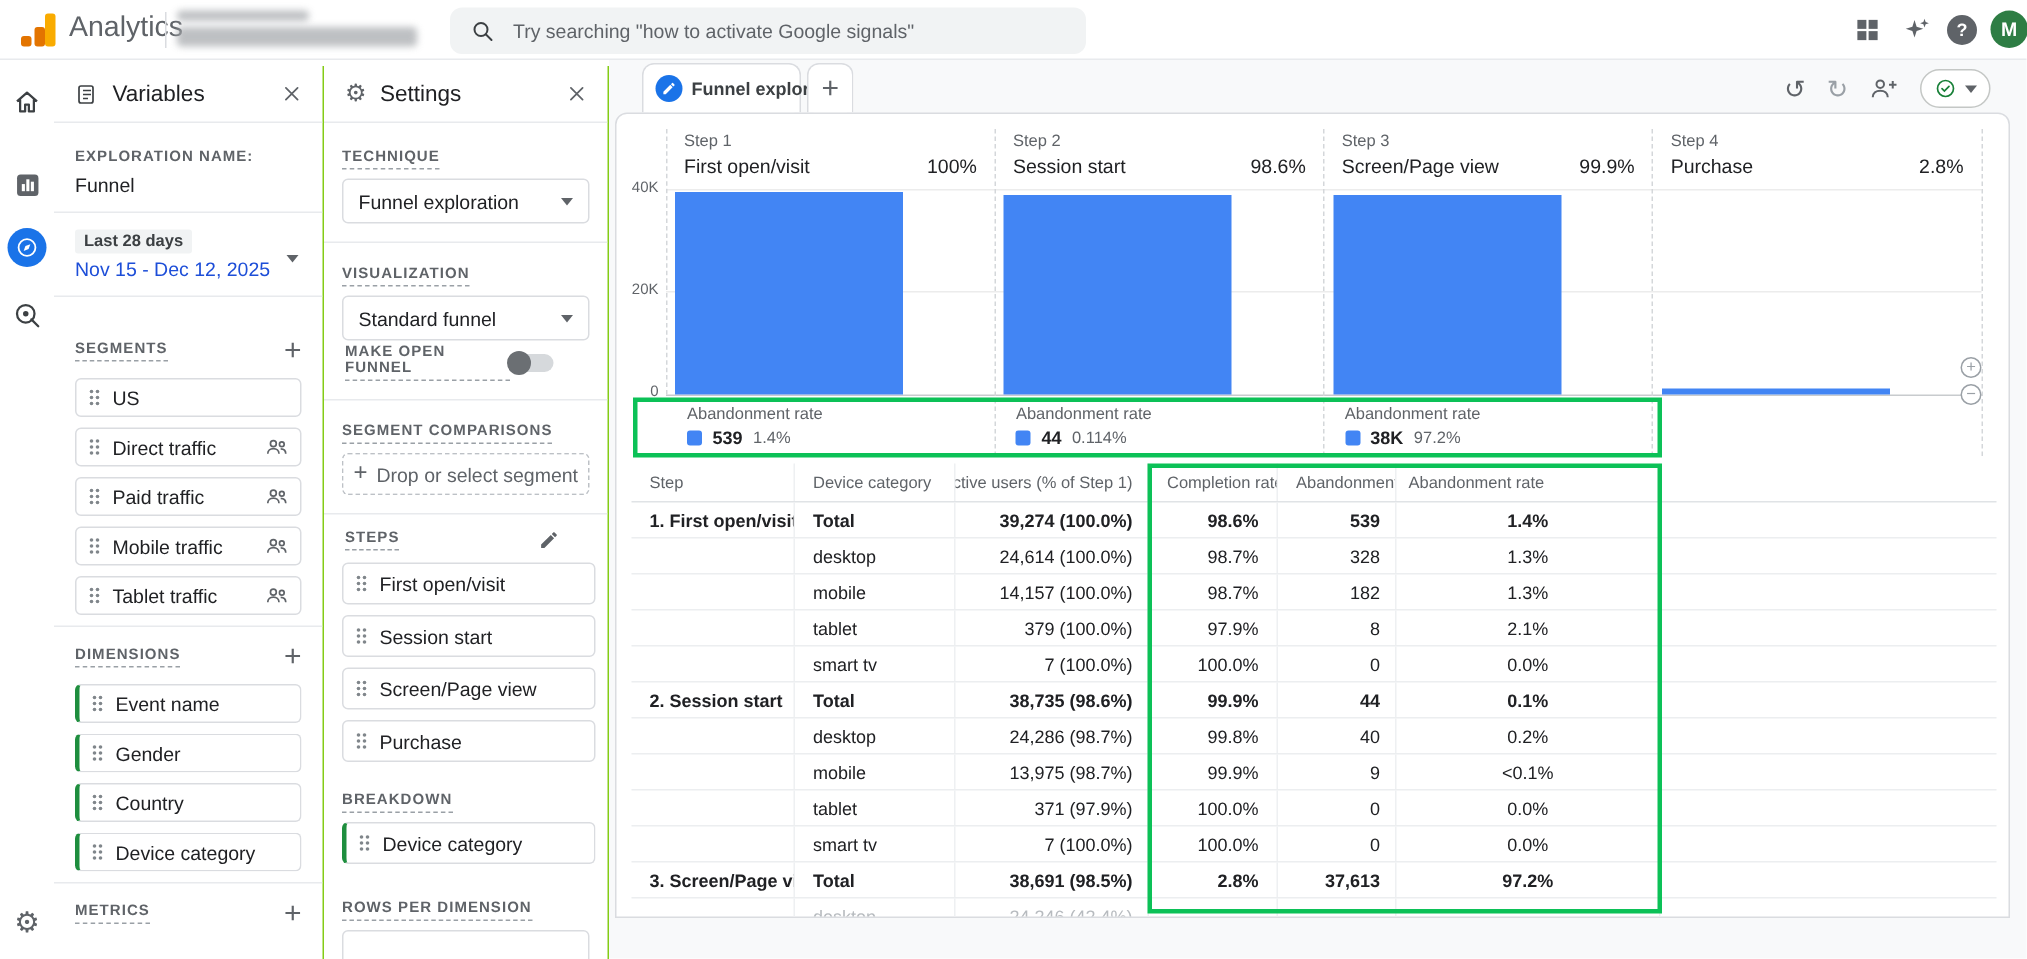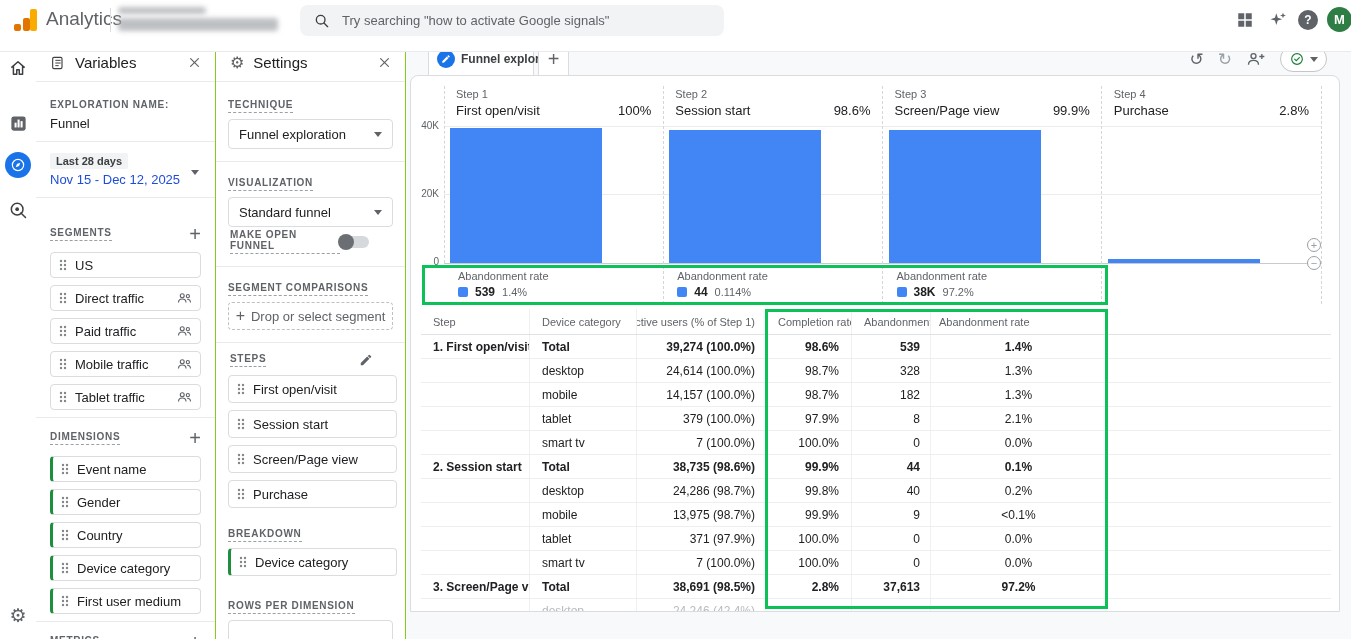--- a/index.html
+++ b/index.html
@@ -1,19 +1,19 @@
 <!DOCTYPE html>
 <html><head>
 <meta charset="utf-8">
 <style>
   *{margin:0;padding:0;box-sizing:border-box;}
   html,body{width:1351px;height:639px;overflow:hidden;background:#fff;
     font-family:"Liberation Sans","DejaVu Sans",sans-serif;color:#202124;}
   
-  .topbar{position:absolute;left:0;top:0;width:1351px;height:52px;background:#fff;
+  .topbar{position:absolute;left:0;top:0;width:1351px;height:40px;background:#fff;
     border-bottom:1px solid #e8eaed;z-index:30;}
   .logo{position:absolute;left:14px;top:9px;width:24px;height:22px;}
   .logo .l-tall{position:absolute;right:1px;top:0;width:7px;height:22px;background:#f9ab00;border-radius:2px;}
   .logo .l-mid{position:absolute;left:9px;top:9px;width:7px;height:13px;background:#e37400;border-radius:2px;}
   .logo .l-dot{position:absolute;left:0;top:15px;width:7px;height:7px;background:#e37400;border-radius:2px;}
   .brand{position:absolute;left:46px;top:8px;font-size:19px;color:#5f6368;}
   .tb-divider{position:absolute;left:110px;top:8px;width:1px;height:24px;background:#dadce0;}
   .blur-wrap{position:absolute;left:118px;top:7px;}
   .blur-line{background:#a8abaf;border-radius:3px;filter:blur(2.5px);opacity:.75;}
   .blur-line.s{width:88px;height:7px;margin-bottom:4px;}
@@ -388,33 +388,20 @@
             <circle cx="2" cy="2" r="1.2"></circle>
             <circle cx="6" cy="2" r="1.2"></circle>
             <circle cx="2" cy="6" r="1.2"></circle>
             <circle cx="6" cy="6" r="1.2"></circle>
             <circle cx="2" cy="10" r="1.2"></circle>
             <circle cx="6" cy="10" r="1.2"></circle>
           </svg>
         </span>
         <span>Device category</span>
       </div>
-      <div class="chip dim">
-        <span>
-          <svg width="8" height="12" viewBox="0 0 8 12" fill="#80868b">
-            <circle cx="2" cy="2" r="1.2"></circle>
-            <circle cx="6" cy="2" r="1.2"></circle>
-            <circle cx="2" cy="6" r="1.2"></circle>
-            <circle cx="6" cy="6" r="1.2"></circle>
-            <circle cx="2" cy="10" r="1.2"></circle>
-            <circle cx="6" cy="10" r="1.2"></circle>
-          </svg>
-        </span>
-        <span>First user medium</span>
-      </div>
     </div>
 
   <div class="divider" style="margin-top:6px;"></div>
   <div class="sec-row" style="margin-top:10px;margin-bottom:8px;">
     <span class="sec-label">METRICS</span>
     <span class="plus">+</span>
   </div>
 
 </aside>
 

